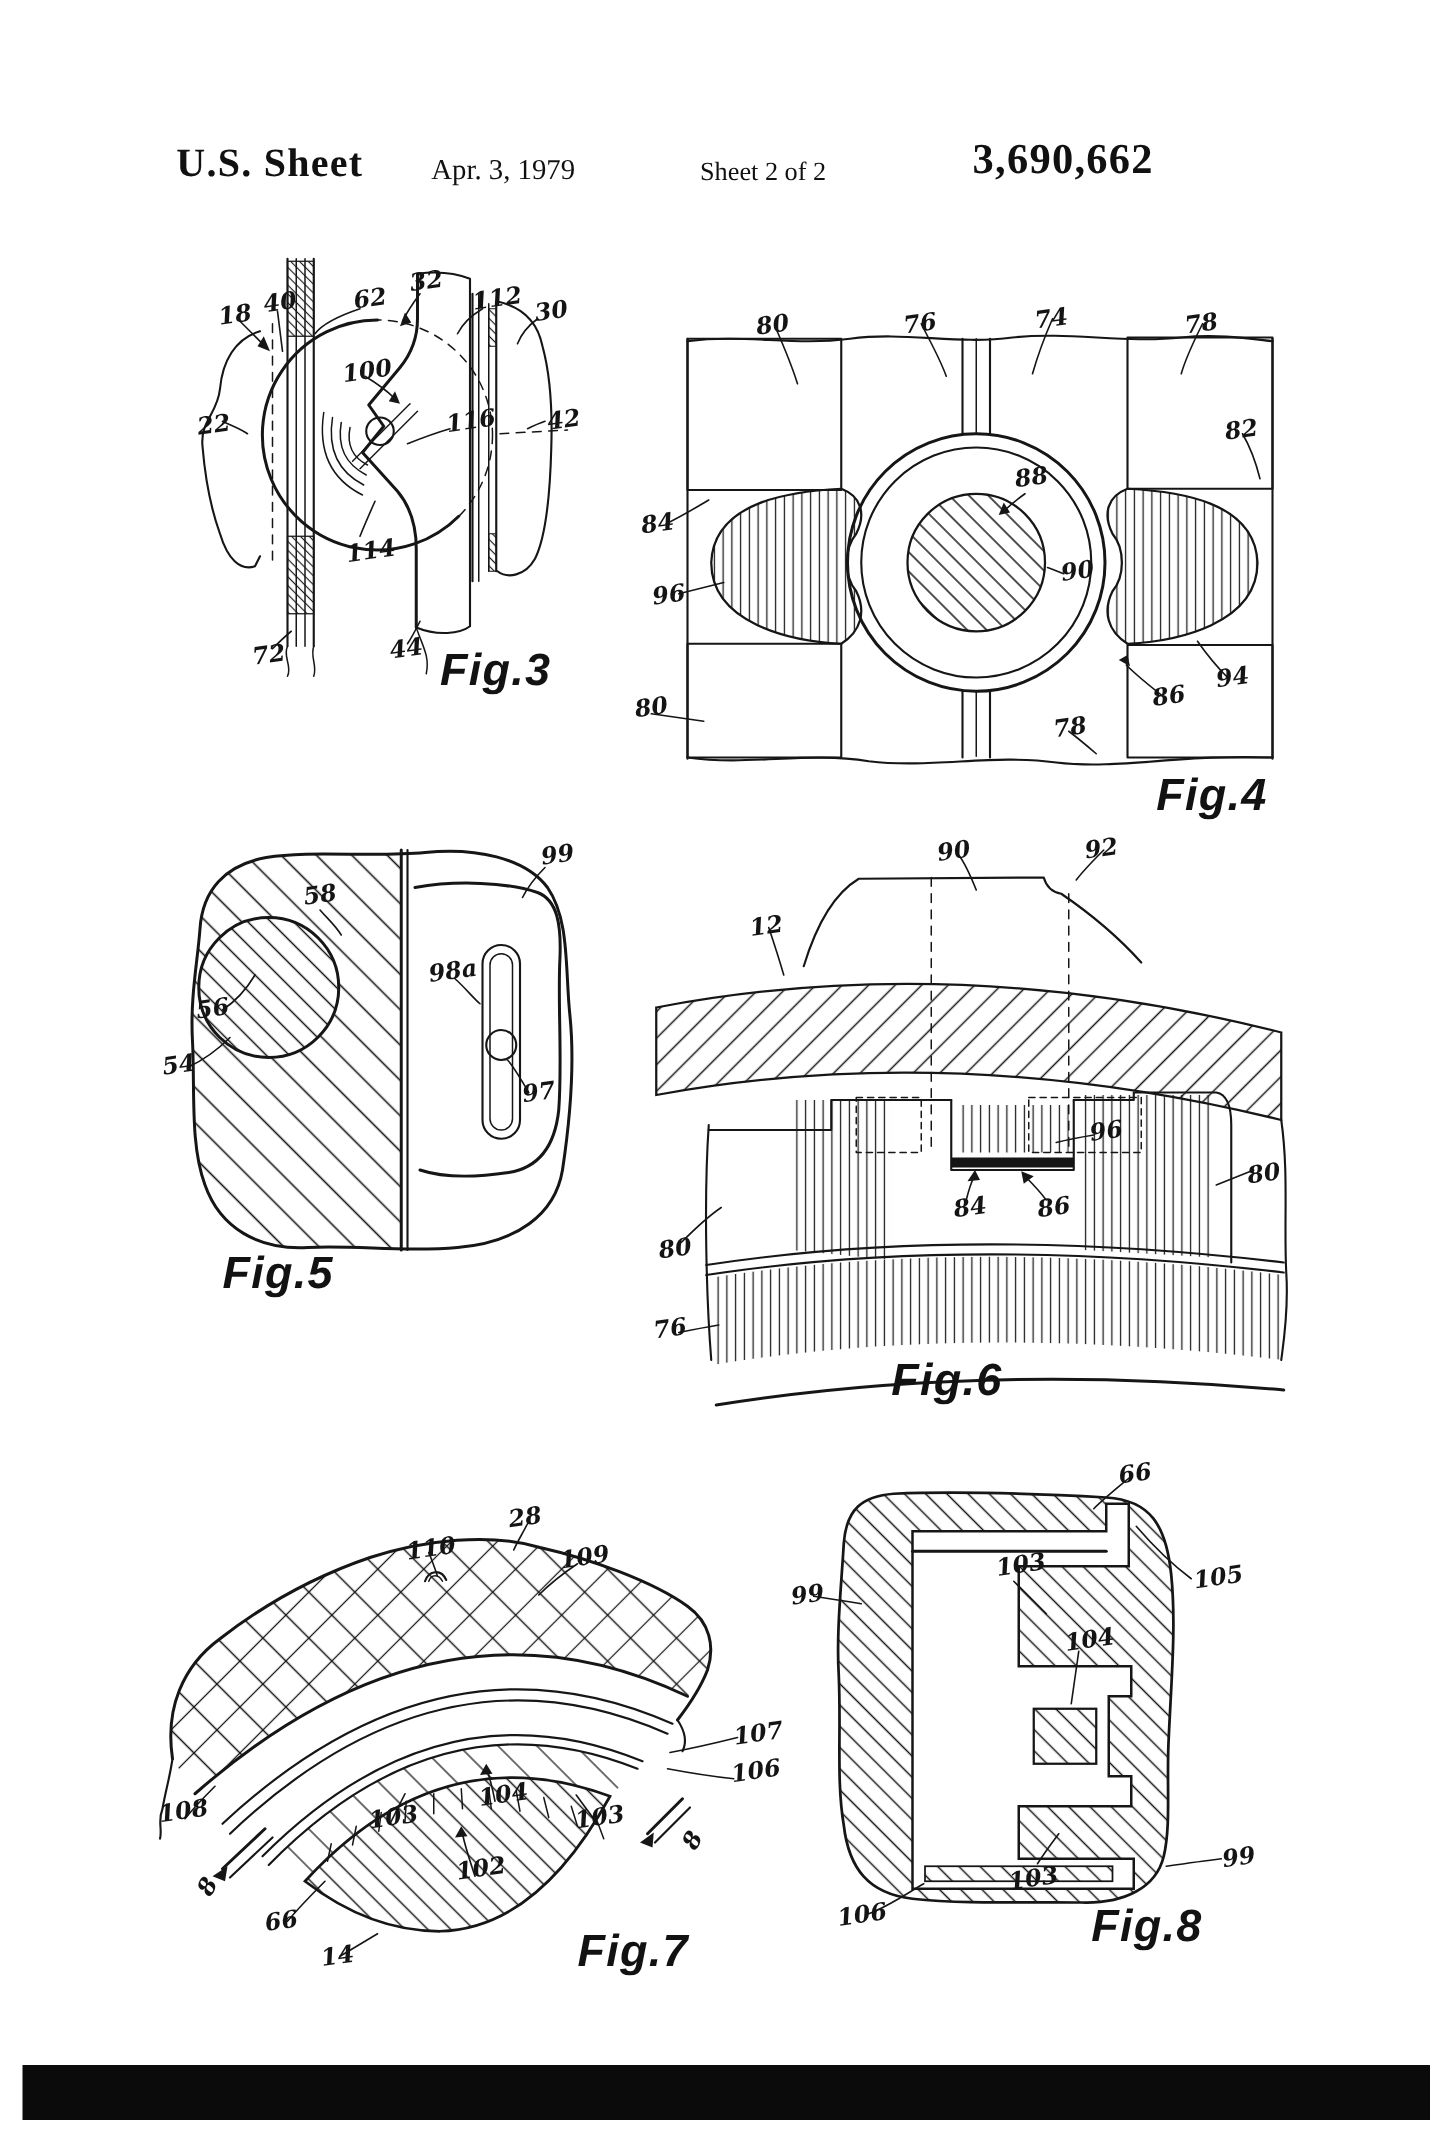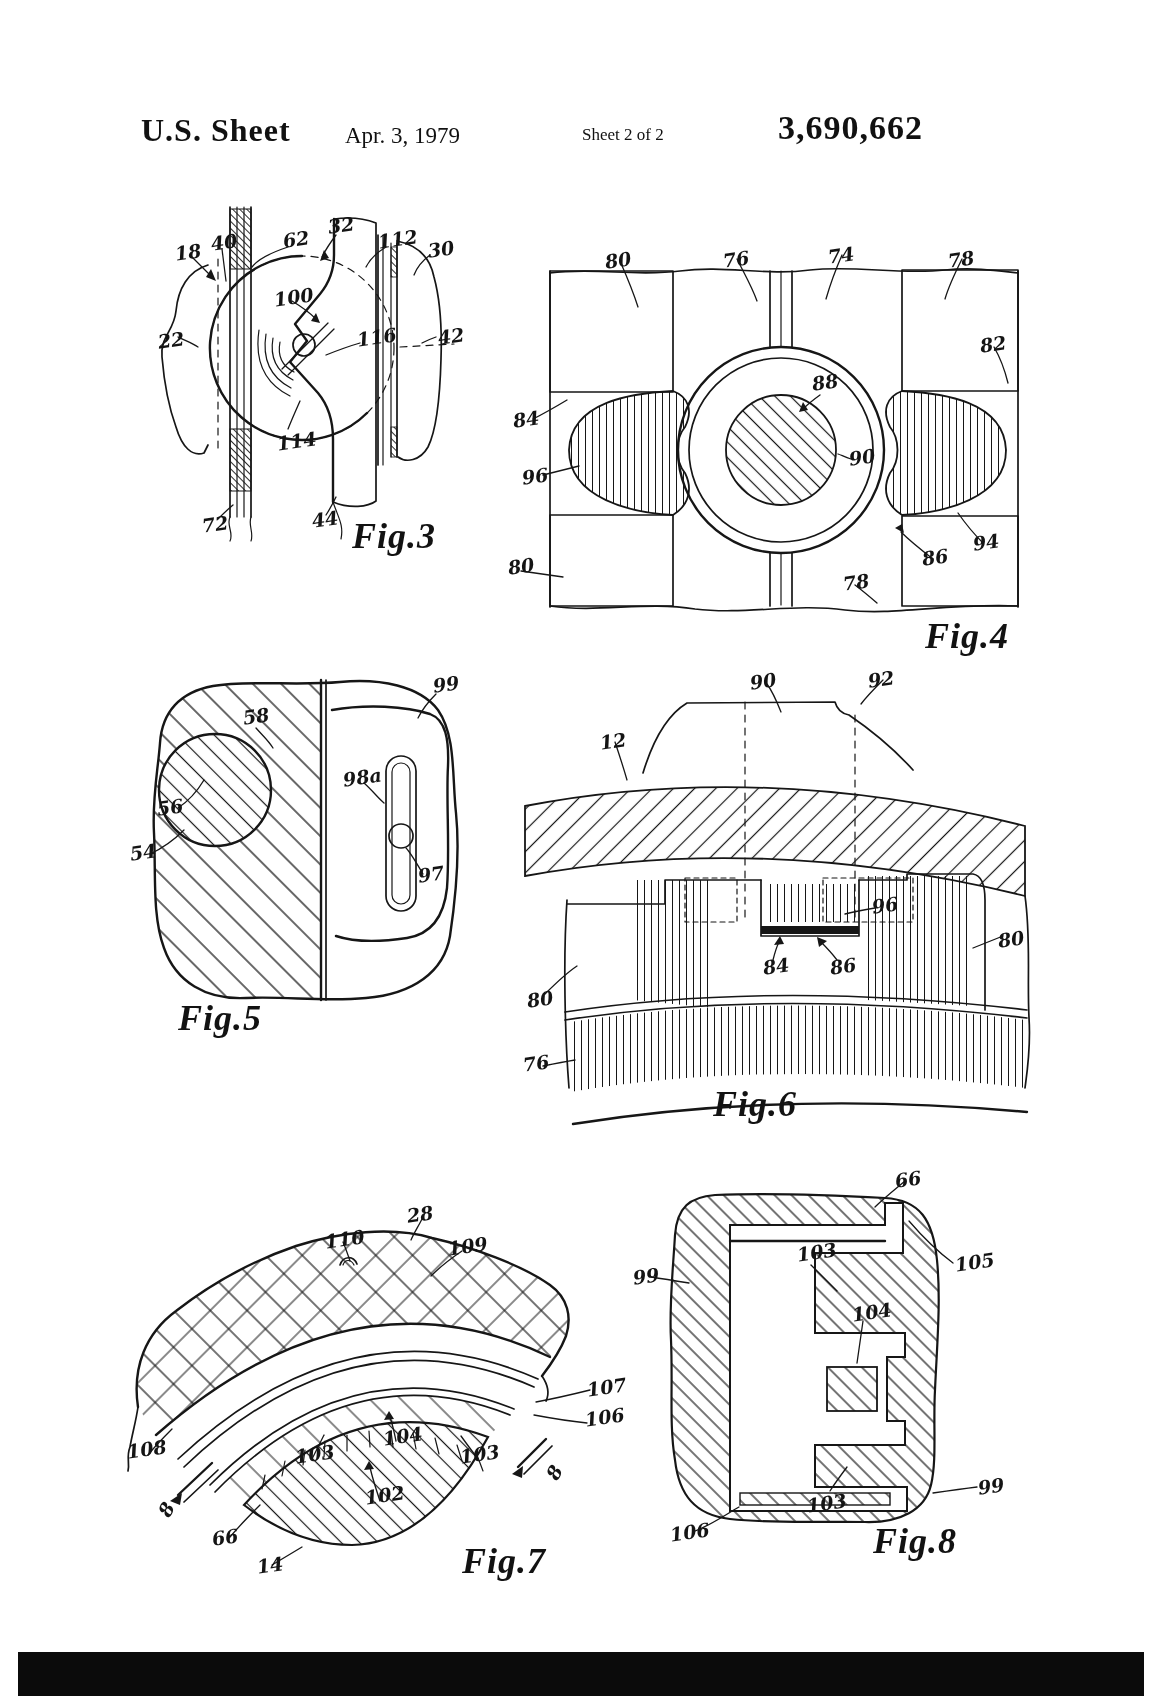--- a/index.html
+++ b/index.html
@@ -1,28 +1,28 @@
 <!DOCTYPE html>
 <html><head>
 <meta charset="utf-8">
 <style>
   html,body{margin:0;padding:0;background:#e8e8e8}
   #page{position:relative;width:1161px;height:1705px;background:#ffffff;overflow:hidden;
         font-family:"Liberation Serif",serif;color:#161616}
   .hdr{position:absolute;white-space:nowrap;color:#111}
   #hdr-title{left:141px;top:112px;font-size:32px;font-weight:bold;letter-spacing:1px}
   #hdr-date{left:345px;top:123px;font-size:23px}
-  #hdr-sheet{left:582px;top:125px;font-size:17px}
+  #hdr-sheet{left:560px;top:125px;font-size:21px}
   #hdr-num{left:778px;top:109px;font-size:34px;font-weight:bold;letter-spacing:1px}
   .fig{position:absolute}
   .fig svg{position:absolute;left:0;top:0}
   .ref{position:absolute;font-family:"DejaVu Serif",serif;font-style:italic;font-weight:bold;
        font-size:19px;color:#141414;transform:rotate(-8deg);white-space:nowrap;line-height:1}
   .ref.rot{transform:rotate(-62deg)}
-  .cap{position:absolute;font-family:Liberation Serif, serif;font-style:italic;font-weight:bold;
+  .cap{position:absolute;font-family:Liberation Sans, sans-serif;font-style:italic;font-weight:bold;
        font-size:36px;color:#121212;white-space:nowrap;letter-spacing:1px;line-height:1}
   .ln{fill:none;stroke:#161616;stroke-width:1.7;stroke-linecap:round;stroke-linejoin:round}
   .b{stroke-width:2.4}
   .t{stroke-width:1.2}
   .ld{stroke-width:1.3}
   .ds{stroke-dasharray:7 6}
   .d2{stroke-dasharray:5 4}
   .ar{fill:#161616;stroke:none}
   #scanbar{position:absolute;left:18px;top:1652px;width:1126px;height:44px;background:#0b0b0b}
 </style>

